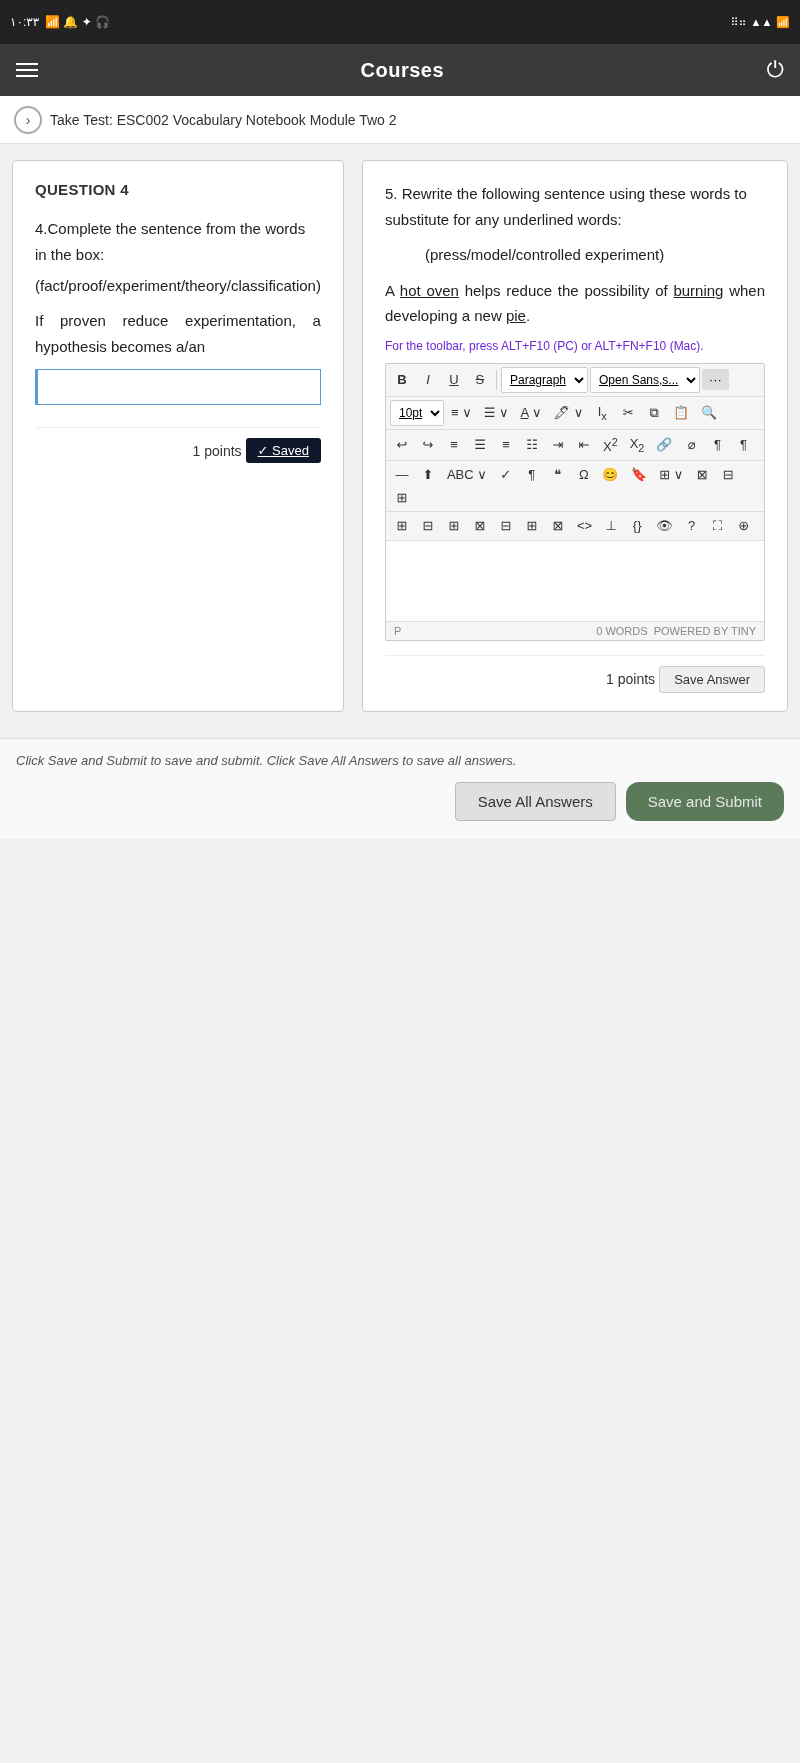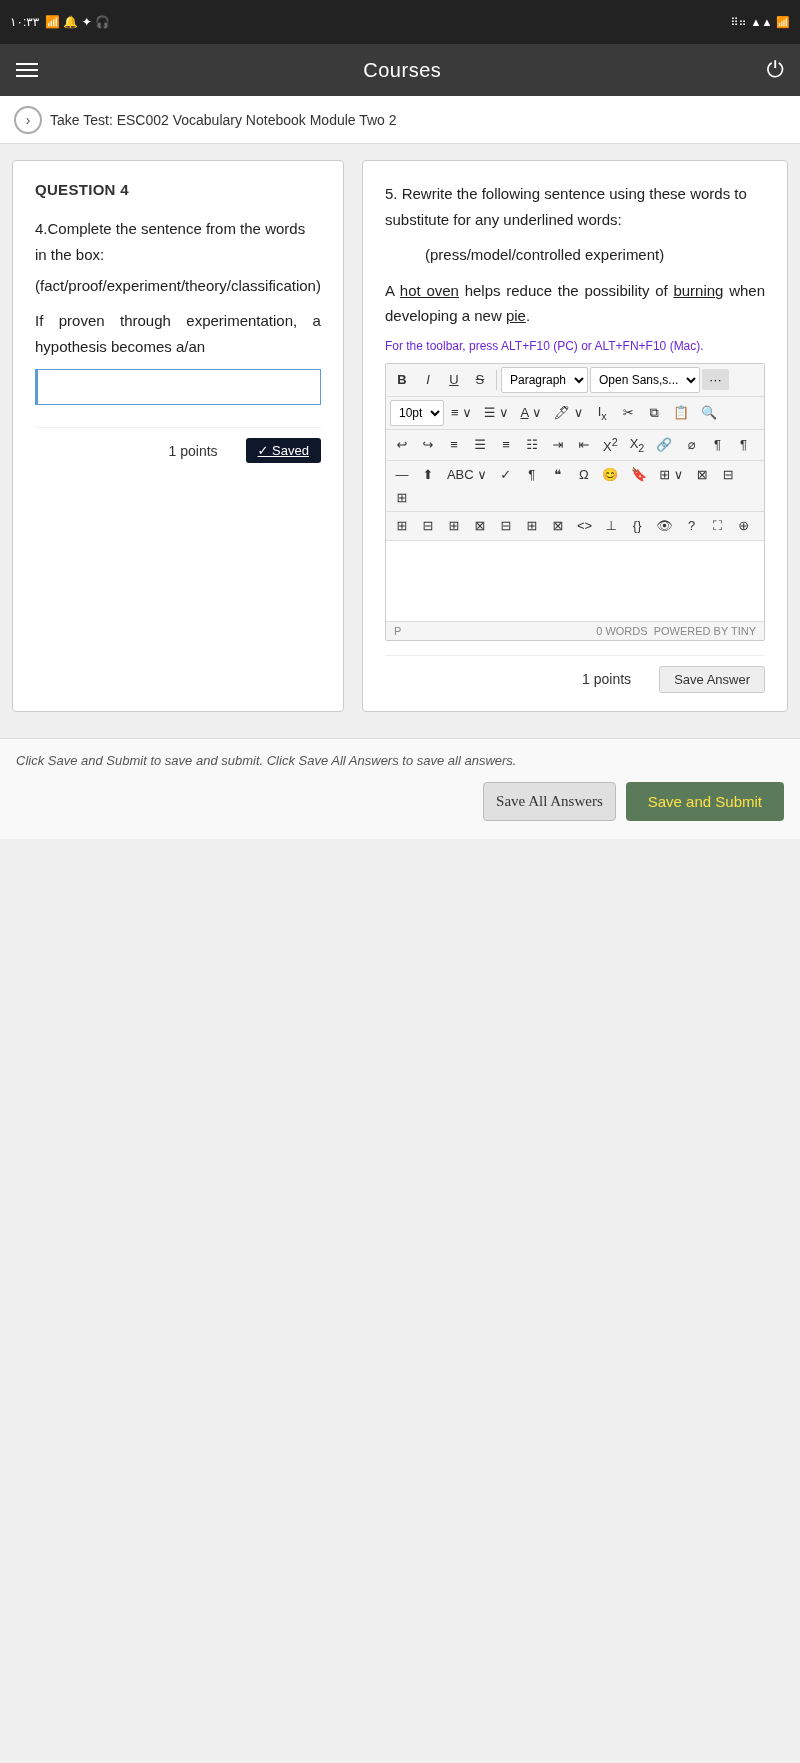--- a/index.html
+++ b/index.html
@@ -36,21 +36,21 @@
       justify-content: space-between;
       padding: 0 16px;
     }
     .nav-bar .hamburger {
       display: flex; flex-direction: column; gap: 4px; cursor: pointer;
     }
     .nav-bar .hamburger span {
       width: 22px; height: 2px; background: #fff; display: block;
     }
     .nav-bar .nav-title {
-      font-size: 20px; font-weight: normal; color: #fff; letter-spacing: 0.5px;
+      font-size: 20px; font-weight: bold; color: #fff; letter-spacing: 0.5px;
     }
     .nav-bar .power-icon {
       font-size: 22px; color: #fff; cursor: pointer;
     }
 
     
     .breadcrumb-bar {
       background: #fff;
       border-bottom: 1px solid #ddd;
       height: 48px;
@@ -122,21 +122,21 @@
       padding: 4px 8px;
       font-size: 14px;
       color: #333;
       margin-bottom: 8px;
     }
 
     .question-footer {
       display: flex;
       align-items: center;
       justify-content: flex-end;
-      gap: 28px;
+      gap: 4px;
       margin-top: 14px;
       padding-top: 10px;
       border-top: 1px solid #eee;
     }
 
     .points-text {
       font-size: 14px;
       color: #333;
     }
 
@@ -207,20 +207,21 @@
     .toolbar-btn.strike { text-decoration: line-through; }
 
     .toolbar-select {
       border: 1px solid #ccc;
       border-radius: 2px;
       background: #fff;
       font-size: 12px;
       padding: 2px 4px;
       cursor: pointer;
       height: 26px;
+      text-decoration: underline;
     }
 
     .toolbar-dots {
       background: #ddd;
       border: none;
       border-radius: 2px;
       padding: 3px 7px;
       font-size: 13px;
       cursor: pointer;
     }
@@ -267,30 +268,29 @@
     .footer-buttons {
       display: flex;
       justify-content: flex-end;
       gap: 10px;
     }
     .btn-save-all {
       background: #e0e0e0;
       color: #333;
       border: 1px solid #bbb;
       border-radius: 4px;
-      padding: 10px 12px;
-      font-size: 15px;
-      cursor: pointer;
-      font-family: Liberation Serif, serif;
+      padding: 10px 22px;
+      font-size: 15px;
+      cursor: pointer;
     }
     .btn-save-submit {
       background: #5a7a5a;
-      color: #fde047;
+      color: #e5e5e5;
       border: none;
-      border-radius: 4px;
+      border-radius: 13px;
       padding: 10px 22px;
       font-size: 15px;
       cursor: pointer;
     }
 
     
     .indented { padding-left: 40px; }
   </style>
 </head>
 <body>
@@ -324,21 +324,21 @@
   <span class="breadcrumb-text">Take Test: ESC002 Vocabulary Notebook Module Two 2</span>
 </div>
 
 <div class="main-content">
 
   <div class="question-card">
     <div class="question-label">QUESTION 4</div>
 
     <div class="question-body">4.Complete the sentence from the words in the box:</div>
     <div class="question-words">(fact/proof/experiment/theory/classification)</div>
-    <div class="question-sentence">If proven through experimentation, a hypothesis becomes a/an</div>
+    <div class="question-sentence">If proven reduce experimentation, a hypothesis becomes a/an</div>
 
     <input class="answer-input" type="text" placeholder="" style="">
 
     <div class="question-footer">
       <span class="points-text">1 points</span>
       <button class="saved-btn">✓ Saved</button>
     </div>
   </div>
 
   <div class="question-card">

